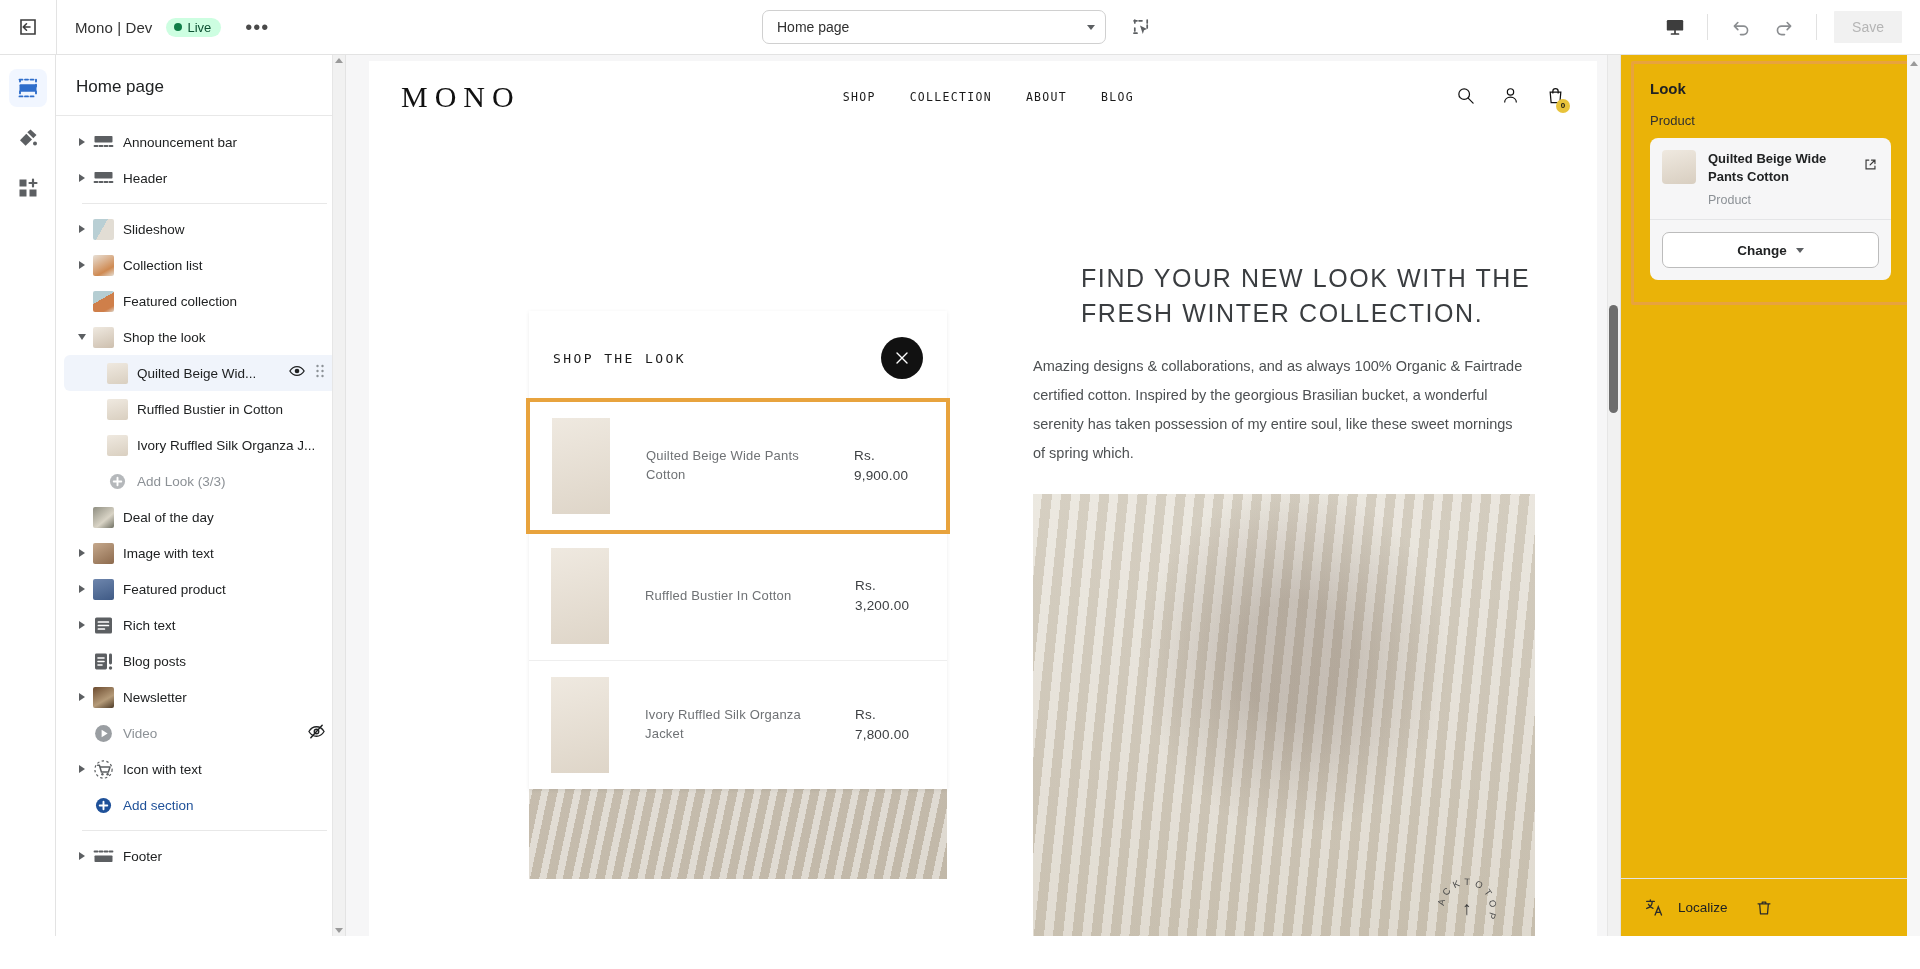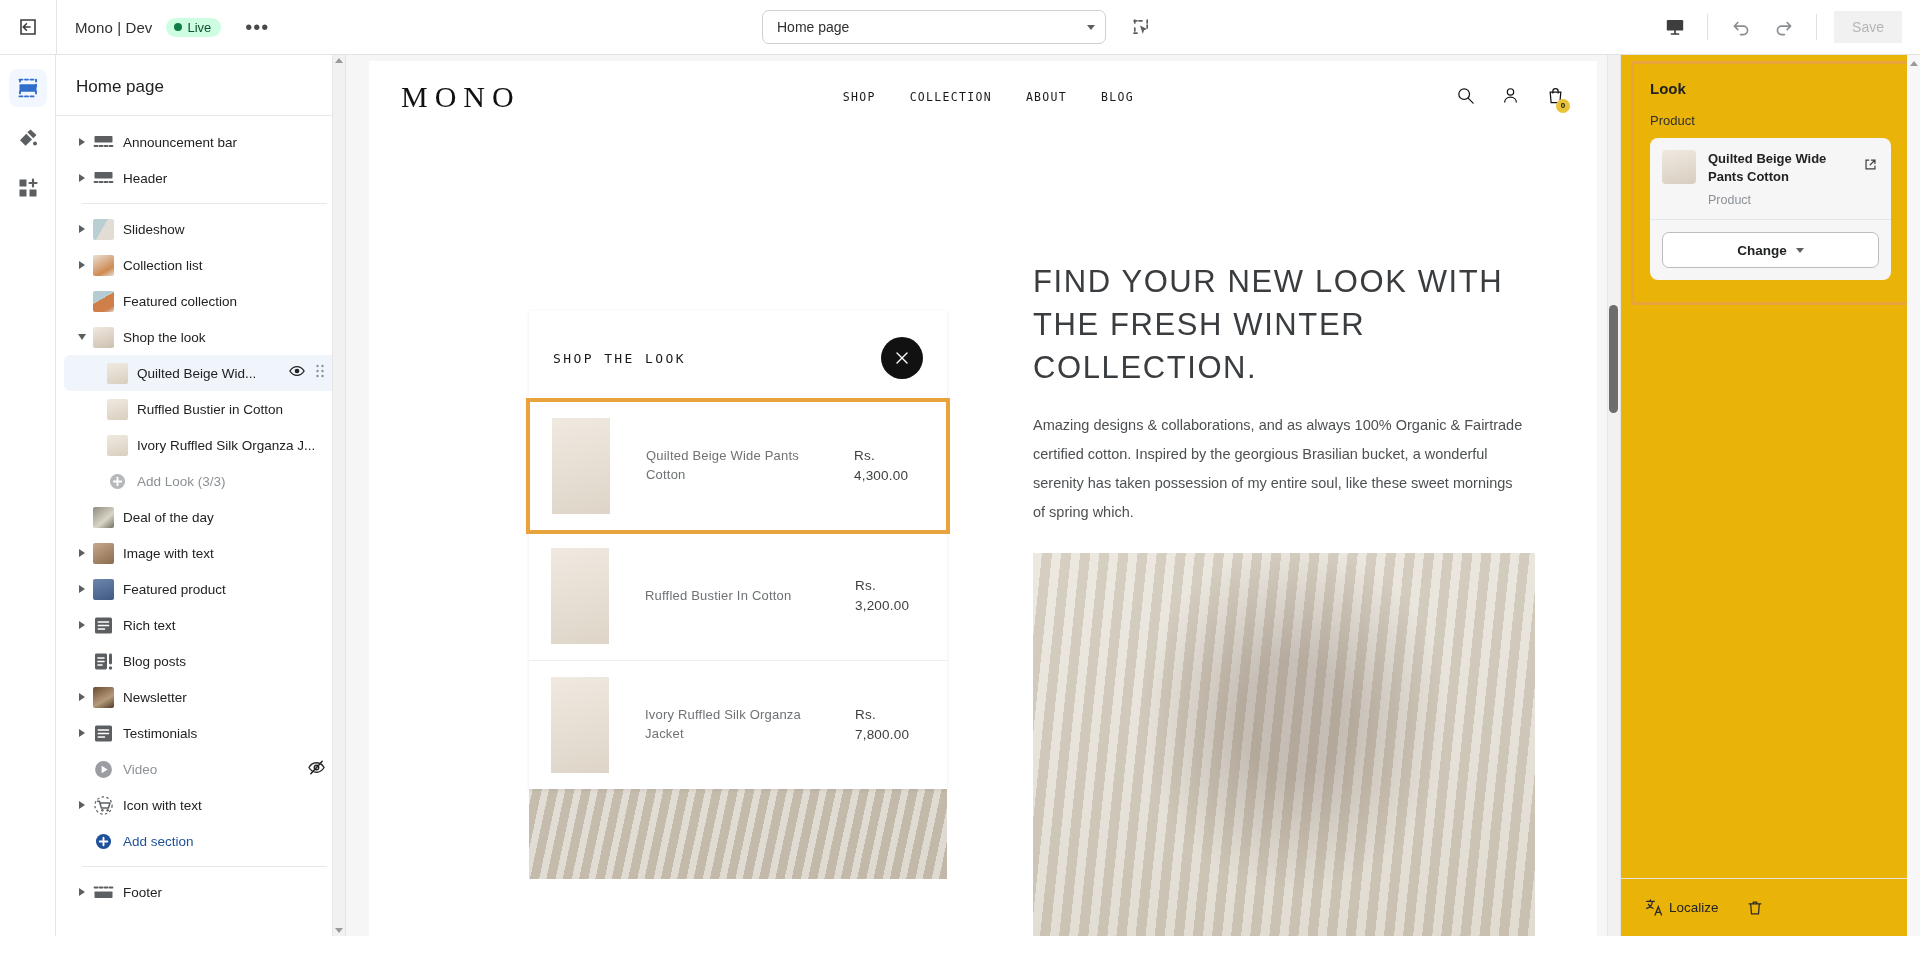--- a/index.html
+++ b/index.html
@@ -126,22 +126,22 @@
   .stl-item { display: flex; align-items: center; padding: 16px 22px; border-top: 1px solid #eee; }
   .stl-item.first { border-top: none; }
   .stl-item.highlight { outline: 4px solid #e8a33d; outline-offset: -1px; position: relative; z-index: 3;
                         border: 1px solid #c2c6cc; background: #fff; }
   .stl-thumb { width: 58px; height: 96px; flex: 0 0 58px; margin-right: 36px;
                background: linear-gradient(165deg,#efe9e0,#ded5c8); background-size: cover; }
   .stl-name { flex: 1; font-size: 13px; color: #6f7275; line-height: 1.45; letter-spacing: .2px; padding-right: 12px; }
   .stl-price { width: 70px; font-size: 13.5px; color: #3c3f42; line-height: 1.45; letter-spacing: .2px; }
 
   .hero-right { flex: 1; padding: 128px 0 0 72px; }
-  .hero-h1 { font-size: 31px; line-height: 1.38; letter-spacing: 1.6px; color: #3a3d40;
-             font-weight: 400; max-width: 480px; }
+  .hero-h1 { font-size: 25px; line-height: 1.38; letter-spacing: 1.6px; color: #3a3d40;
+             font-weight: 400; max-width: 480px; margin-left: 48px; }
   .hero-p { font-size: 14.5px; line-height: 2.0; color: #4d5052; margin-top: 22px; max-width: 490px; }
   .hero-photo { margin-top: 26px; width: 502px; height: 460px; position: relative;
     background:
       radial-gradient(ellipse at 52% 36%, rgba(80,60,50,.22) 0 14%, transparent 42%),
       repeating-linear-gradient(96deg, rgba(255,255,255,.40) 0 9px, rgba(190,182,168,.30) 9px 19px),
       linear-gradient(170deg,#e0dacd 0%,#d4ccbd 55%,#c9c0ae 100%);
   }
   .back-to-top { position: absolute; right: 36px; bottom: 14px; width: 64px; height: 64px; }
   .btt-arrow { position: absolute; left: 50%; top: 50%; transform: translate(-50%,-50%);
                font-size: 19px; color: #3a3a3a; line-height: 1; }
@@ -169,21 +169,21 @@
   .rp-ext { width: 18px; flex: 0 0 18px; display: flex; align-items: center; justify-content: center;
             margin-top: 8px; cursor: pointer; }
   .rp-ptype { font-size: 12.5px; color: #8c9196; padding: 6px 12px 12px 58px; }
   .rp-divider { height: 1px; background: #e4e5e7; }
   .rp-changewrap { padding: 12px; }
   .change-btn { width: 100%; height: 36px; border: 1px solid #bcbcbc; border-radius: 7px; background: #fff;
                 display: flex; align-items: center; justify-content: center; gap: 9px;
                 font-size: 13.5px; color: #202223; cursor: pointer; font-family: inherit; font-weight: 600; }
   .rp-footer { margin-top: auto; border-top: 1px solid #e3e3e3; height: 58px; display: flex;
                align-items: center; padding: 0 16px; gap: 6px; }
-  .localize-btn { display: flex; align-items: center; gap: 5px; padding: 6px 8px; border-radius: 6px;
+  .localize-btn { display: flex; align-items: center; gap: 14px; padding: 6px 8px; border-radius: 6px;
                   cursor: pointer; font-size: 13.5px; color: #202223; text-align: right; }
   .trash-btn { width: 32px; height: 32px; display: flex; align-items: center; justify-content: center;
                border-radius: 6px; cursor: pointer; margin-left: 6px; }
   .rp-scroll { position: absolute; right: 0; top: 0; bottom: 0; width: 13px; background: #f7f7f7; }
   .rp-sc-up { position: absolute; left: 50%; transform: translateX(-50%); top: 6px;
               width:0; height:0; border-left:4px solid transparent; border-right:4px solid transparent;
               border-bottom:5px solid #9a9a9a; }
 </style>
 </head>
 <body>
@@ -406,32 +406,20 @@
             <span class="sb-label">Blog posts</span>
           </div>
           <div class="sb-row">
             <span class="sb-arrow">
               <span class="tri-r"></span>
             </span>
             <span class="sb-thumb" style="background: linear-gradient(150deg, rgb(107, 74, 46), rgb(181, 155, 121) 60%, rgb(77, 58, 38));"></span>
             <span class="sb-label">Newsletter</span>
           </div>
           <div class="sb-row">
-            <span class="sb-arrow">
-              <span class="tri-r"></span>
-            </span>
-            <span class="sb-thumb" style="display: flex; align-items: center; justify-content: center;">
-              <svg width="21" height="21" viewBox="0 0 21 21">
-                <rect x="2" y="2.5" width="17" height="16" rx="1.6" fill="#5c5f62"></rect>
-                <path d="M5.4 7h10M5.4 10.5h10M5.4 14h6" stroke="#fff" stroke-width="1.7" stroke-linecap="round"></path>
-              </svg>
-            </span>
-            <span class="sb-label">Testimonials</span>
-          </div>
-          <div class="sb-row">
             <span class="sb-arrow"></span>
             <span class="sb-thumb" style="display: flex; align-items: center; justify-content: center;">
               <svg width="21" height="21" viewBox="0 0 21 21">
                 <circle cx="10.5" cy="10.5" r="8.4" fill="#9a9ea2"></circle>
                 <path d="M8.6 6.7 14.6 10.5 8.6 14.3z" fill="#fff"></path>
               </svg>
             </span>
             <span class="sb-label muted">Video</span>
             <span class="sb-rowicons">
               <span><svg width="17" height="17" viewBox="0 0 18 18">
@@ -528,21 +516,21 @@
                 <span class="stl-close">
                   <svg width="18" height="18" viewBox="0 0 18 18">
                     <path d="M4 4l10 10M14 4L4 14" stroke="#fff" stroke-width="1.4" stroke-linecap="round"></path>
                   </svg>
                 </span>
               </div>
               <div id="stl-items">
                   <div class="stl-item first highlight">
                     <span class="stl-thumb"></span>
                     <span class="stl-name">Quilted Beige Wide Pants Cotton</span>
-                    <span class="stl-price">Rs. 4,300.00</span>
+                    <span class="stl-price">Rs. 9,900.00</span>
                   </div>
                   <div class="stl-item">
                     <span class="stl-thumb"></span>
                     <span class="stl-name">Ruffled Bustier In Cotton</span>
                     <span class="stl-price">Rs. 3,200.00</span>
                   </div>
                   <div class="stl-item">
                     <span class="stl-thumb"></span>
                     <span class="stl-name">Ivory Ruffled Silk Organza Jacket</span>
                     <span class="stl-price">Rs. 7,800.00</span>

